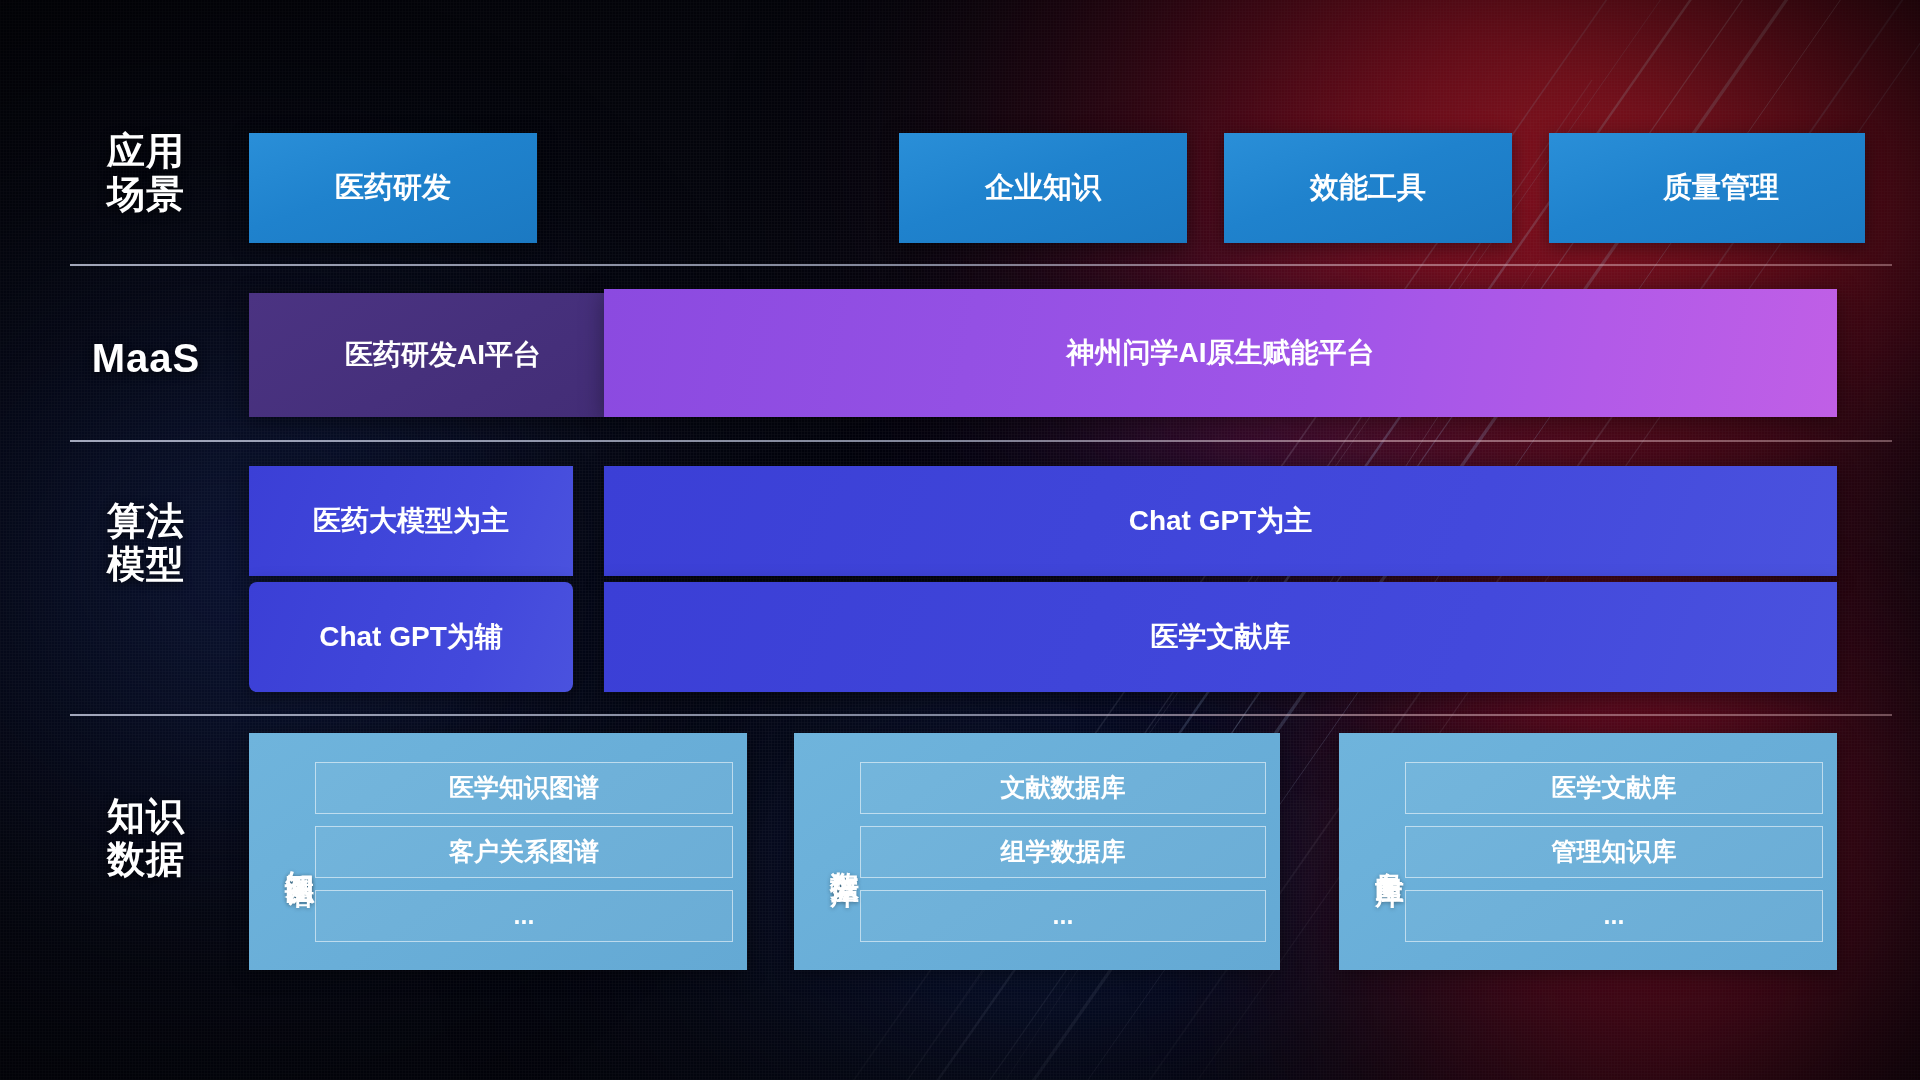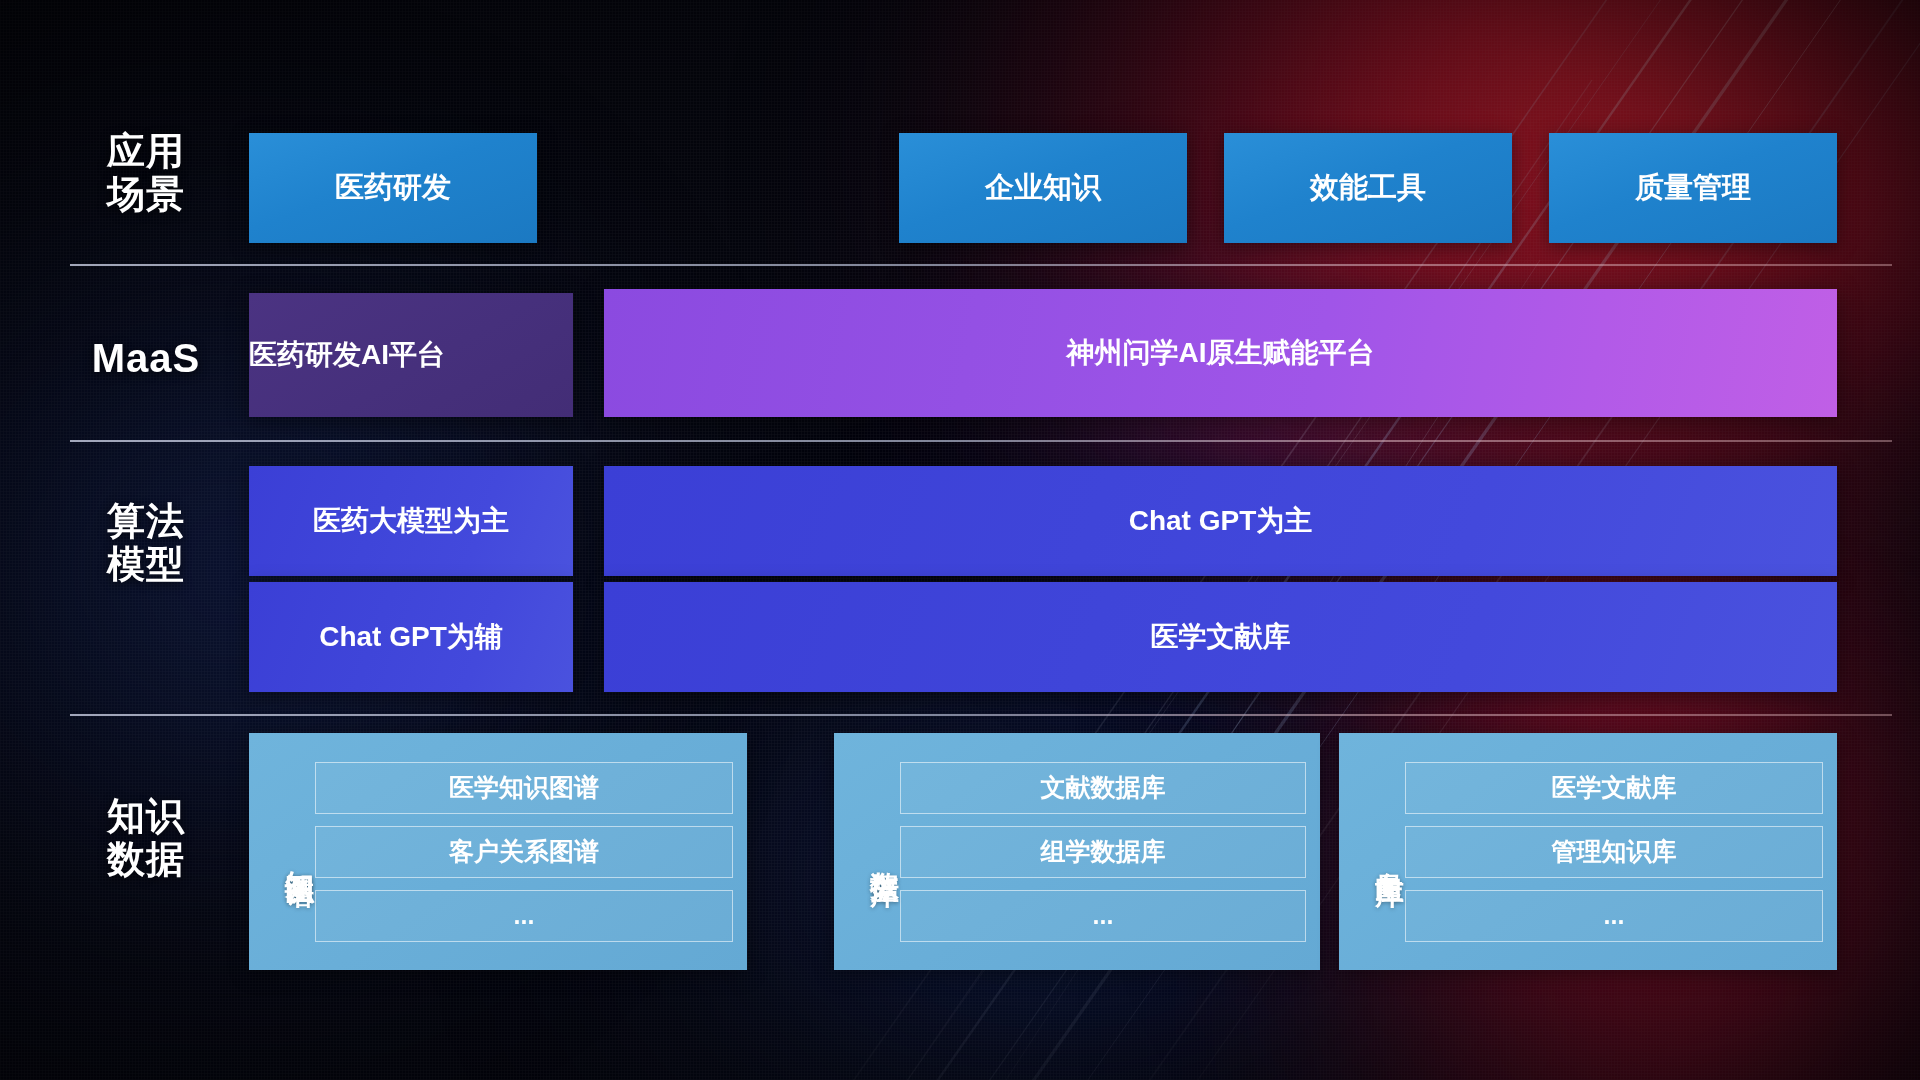--- a/index.html
+++ b/index.html
@@ -92,23 +92,24 @@
     position:absolute;
     background:linear-gradient(160deg,#2a8fd8 0%,#1f82cd 45%,#1b79c2 100%);
     display:flex;align-items:center;justify-content:center;
     color:#ffffff;font-weight:bold;
     box-shadow:0 4px 18px rgba(0,0,0,.38);
   }
   
   .maas-left{
     position:absolute;
     background:linear-gradient(150deg,#4b3382 0%,#46307c 55%,#432d76 100%);
-    display:flex;align-items:center;justify-content:flex-start;
+    display:flex;align-items:center;justify-content:center;
     color:#ffffff;font-weight:bold;
     box-shadow:0 4px 20px rgba(0,0,0,.40);
+    padding-left:32px;
   }
   .maas-right{
     position:absolute;
     background:linear-gradient(100deg,#8b4ae0 0%,#9450e4 30%,#a055e8 58%,#b25ae8 80%,#c05fe6 100%);
     display:flex;align-items:center;justify-content:center;
     color:#ffffff;font-weight:bold;
     box-shadow:0 4px 22px rgba(0,0,0,.36);
   }
   
   .alg-box{
@@ -192,21 +193,21 @@
 
   <div class="app-box" style="left:249px;top:133px;width:288px;height:110px;font-size:29px;">
     <span>医药研发</span>
   </div>
   <div class="app-box" style="left:899px;top:133px;width:288px;height:110px;font-size:29px;">
     <span>企业知识</span>
   </div>
   <div class="app-box" style="left:1224px;top:133px;width:288px;height:110px;font-size:29px;">
     <span>效能工具</span>
   </div>
-  <div class="app-box" style="left:1549px;top:133px;width:288px;height:110px;font-size:29px;">
+  <div class="app-box" style="left:1549px;top:133px;width:288px;height:110px;font-size:29px;padding-left:28px;">
     <span>质量管理</span>
   </div>
 
   <div class="divider" style="top:264px;"></div>
 
   <div class="rowlabel" style="left:80px;top:336px;width:132px;font-size:40px;">MaaS</div>
 
   <div class="maas-left" style="left:249px;top:293px;width:324px;height:124px;font-size:28px;">
     <span>医药研发AI平台</span>
   </div>
@@ -218,21 +219,21 @@
 
   <div class="rowlabel" style="left:88px;top:500px;width:116px;font-size:38px;">算法
 模型</div>
 
   <div class="alg-box" style="left:249px;top:466px;width:324px;height:110px;font-size:28px;">
     <span>医药大模型为主</span>
   </div>
   <div class="alg-box" style="left:604px;top:466px;width:1233px;height:110px;font-size:28px;">
     <span>Chat GPT为主</span>
   </div>
-  <div class="alg-box" style="left:249px;top:582px;width:324px;height:110px;font-size:28px;">
+  <div class="alg-box" style="left:249px;top:582px;width:324px;height:110px;font-size:28px;border-radius:8px;">
     <span>Chat GPT为辅</span>
   </div>
   <div class="alg-box" style="left:604px;top:582px;width:1233px;height:110px;font-size:28px;">
     <span>医学文献库</span>
   </div>
 
   <div class="divider" style="top:714px;"></div>
 
   <div class="rowlabel" style="left:88px;top:795px;width:116px;font-size:38px;">知识
 数据</div>
@@ -245,21 +246,21 @@
       </div>
       <div class="kg-item" style="height:50px;margin-bottom:12px;font-size:25px;">
         <span>客户关系图谱</span>
       </div>
       <div class="kg-item" style="height:50px;font-size:25px;">
         <span>...</span>
       </div>
     </div>
   </div>
 
-  <div class="kg" style="left:794px;top:733px;width:486px;height:237px;padding:20px 14px;box-sizing:border-box;margin-left:40px;">
+  <div class="kg" style="left:794px;top:733px;width:486px;height:237px;padding:20px 14px;box-sizing:border-box;">
     <div class="kg-vlabel" style="font-size:29px;width:52px;height:100%;">数据库</div>
     <div class="kg-items">
       <div class="kg-item" style="height:50px;margin-bottom:12px;font-size:25px;">
         <span>文献数据库</span>
       </div>
       <div class="kg-item" style="height:50px;margin-bottom:12px;font-size:25px;">
         <span>组学数据库</span>
       </div>
       <div class="kg-item" style="height:50px;font-size:25px;">
         <span>...</span>

